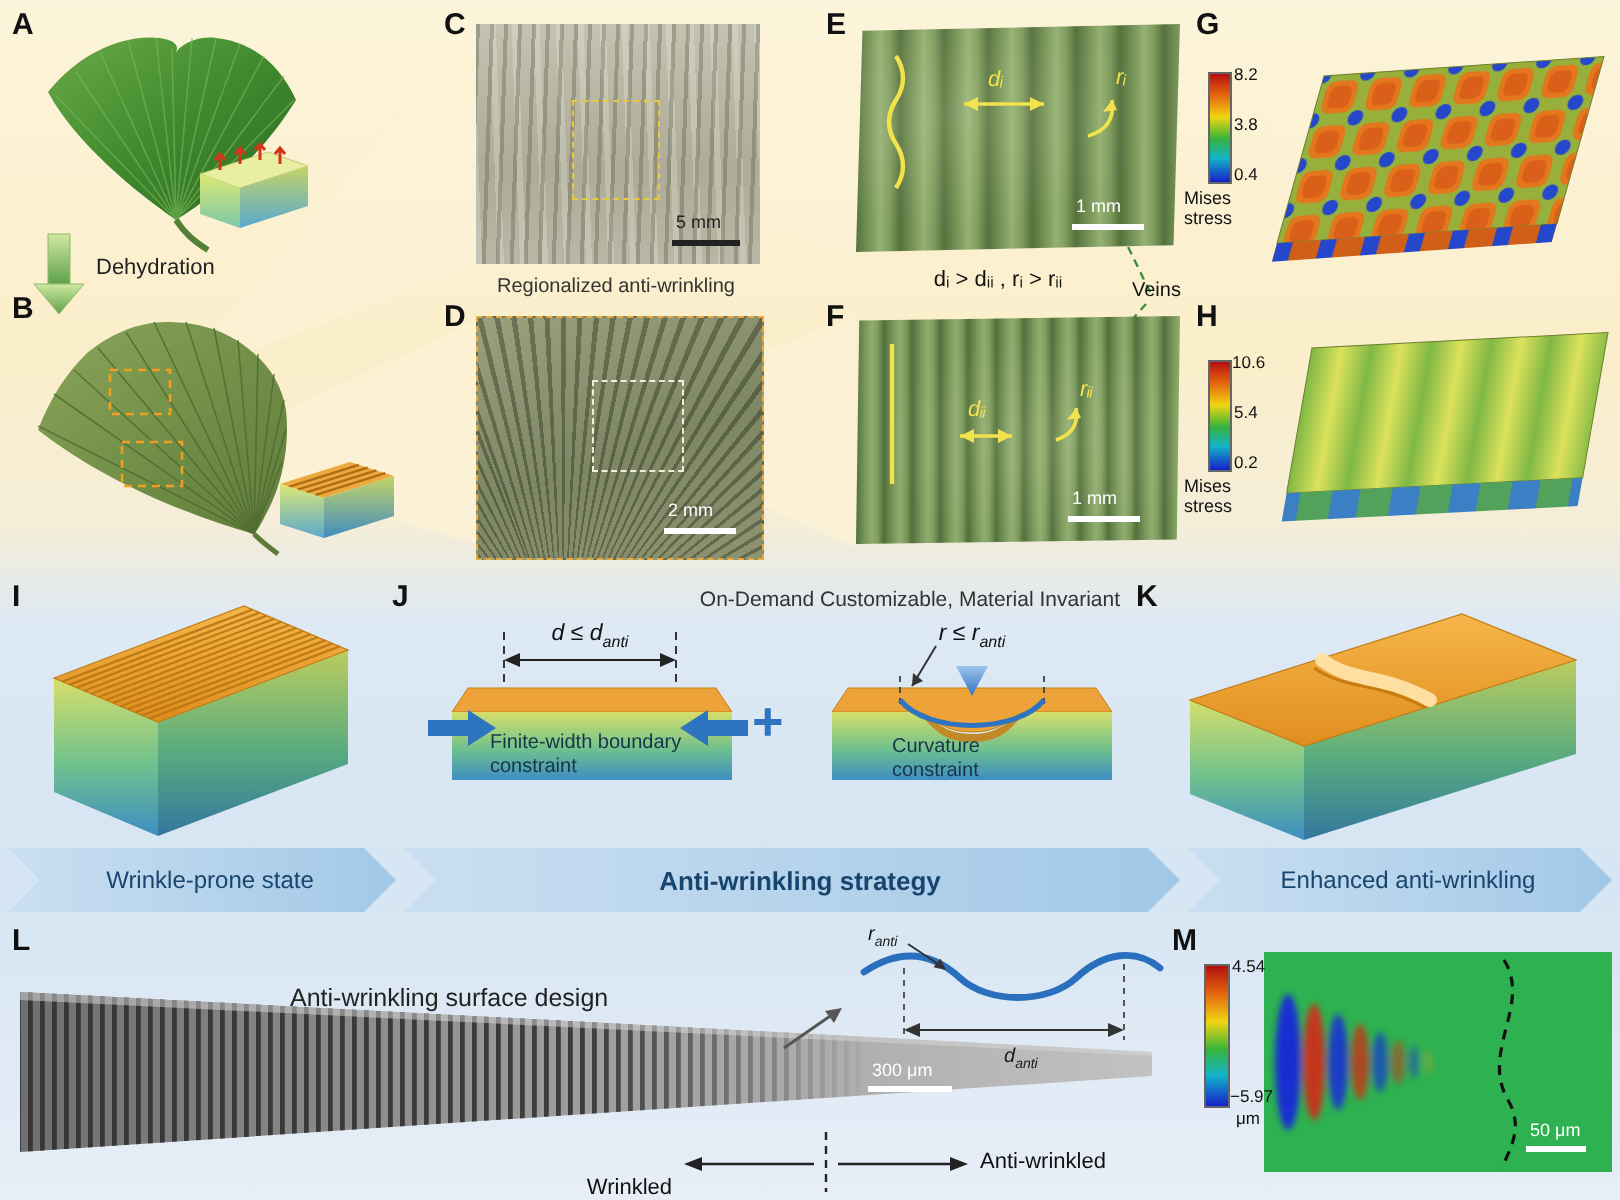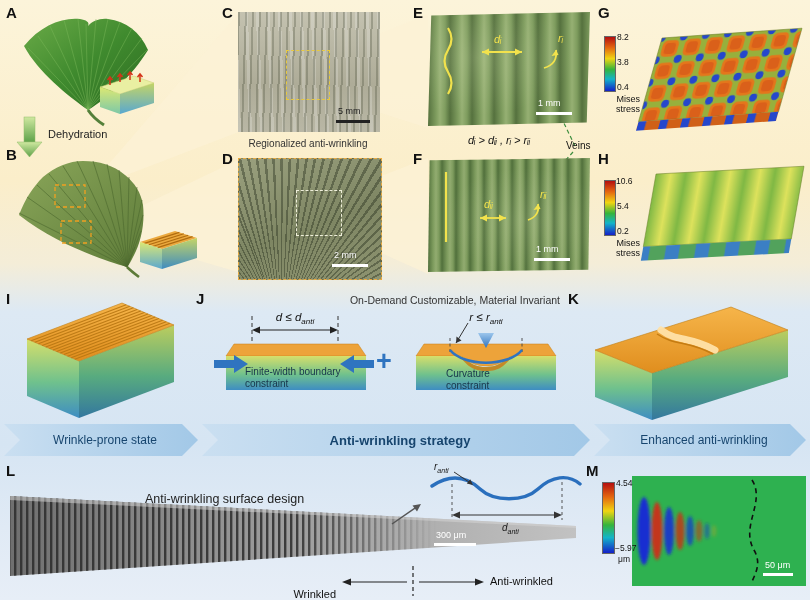--- a/index.html
+++ b/index.html
@@ -28,23 +28,23 @@
       radial-gradient(ellipse at 30% 40%, rgba(255,255,220,.14), rgba(0,0,0,0) 60%),
       repeating-linear-gradient(90deg,#55713e 0px,#7e9c5e 8px,#96b073 12px,#7e9c5e 17px,#55713e 22px)}
   .photoF{position:absolute;z-index:5;clip-path:polygon(1% 2%,100% 0,99% 98%,0 100%);
     background:
       radial-gradient(ellipse at 60% 55%, rgba(255,255,220,.12), rgba(0,0,0,0) 60%),
       repeating-linear-gradient(90deg,#51703c 0px,#7d9b5d 5px,#92ac70 8px,#7d9b5d 11px,#51703c 14px)}
   .dashbox{position:absolute;z-index:8}
   .cbar{position:absolute;width:10px;z-index:6;border:0.5px solid #666;
     background:linear-gradient(180deg,#b40f0f 0%,#e4670f 20%,#f0d512 40%,#35b43c 60%,#14b4c8 78%,#1420c8 100%)}
   .tick{position:absolute;font-size:8.5px;color:#111;z-index:6}
-  .cbcap{position:absolute;font-size:9px;color:#111;text-align:right;line-height:1.15;z-index:6}
+  .cbcap{position:absolute;font-size:9px;color:#111;text-align:left;line-height:1.15;z-index:6}
   .caption{position:absolute;font-size:10px;color:#333;text-align:center;z-index:6}
-  .ineq{position:absolute;font-size:11px;font-style:italic;color:#111;text-align:center;z-index:6}
+  .ineq{position:absolute;font-size:11px;color:#111;text-align:center;z-index:6}
   .veins{position:absolute;font-size:10px;color:#111;z-index:6}
   .dehylab{position:absolute;font-size:11px;color:#222;z-index:6}
   .sc-dark-t{position:absolute;font-size:9px;color:#222;z-index:9}
   .sc-dark-b{position:absolute;height:2.5px;background:#222;z-index:9}
   .sc-lite-t{position:absolute;font-size:9px;color:#fff;z-index:9;text-shadow:0 0 2px rgba(0,0,0,.5)}
   .sc-lite-b{position:absolute;height:2.5px;background:#fff;z-index:9}
   .jtitle{position:absolute;font-size:10.5px;color:#333;text-align:right;z-index:6}
   .formula{position:absolute;font-style:italic;font-size:11.5px;color:#111;text-align:center;z-index:7}
   .formula sub{font-size:8px}
   .smallcap{position:absolute;font-size:10px;color:#17354a;text-align:left;line-height:1.2;z-index:7}

